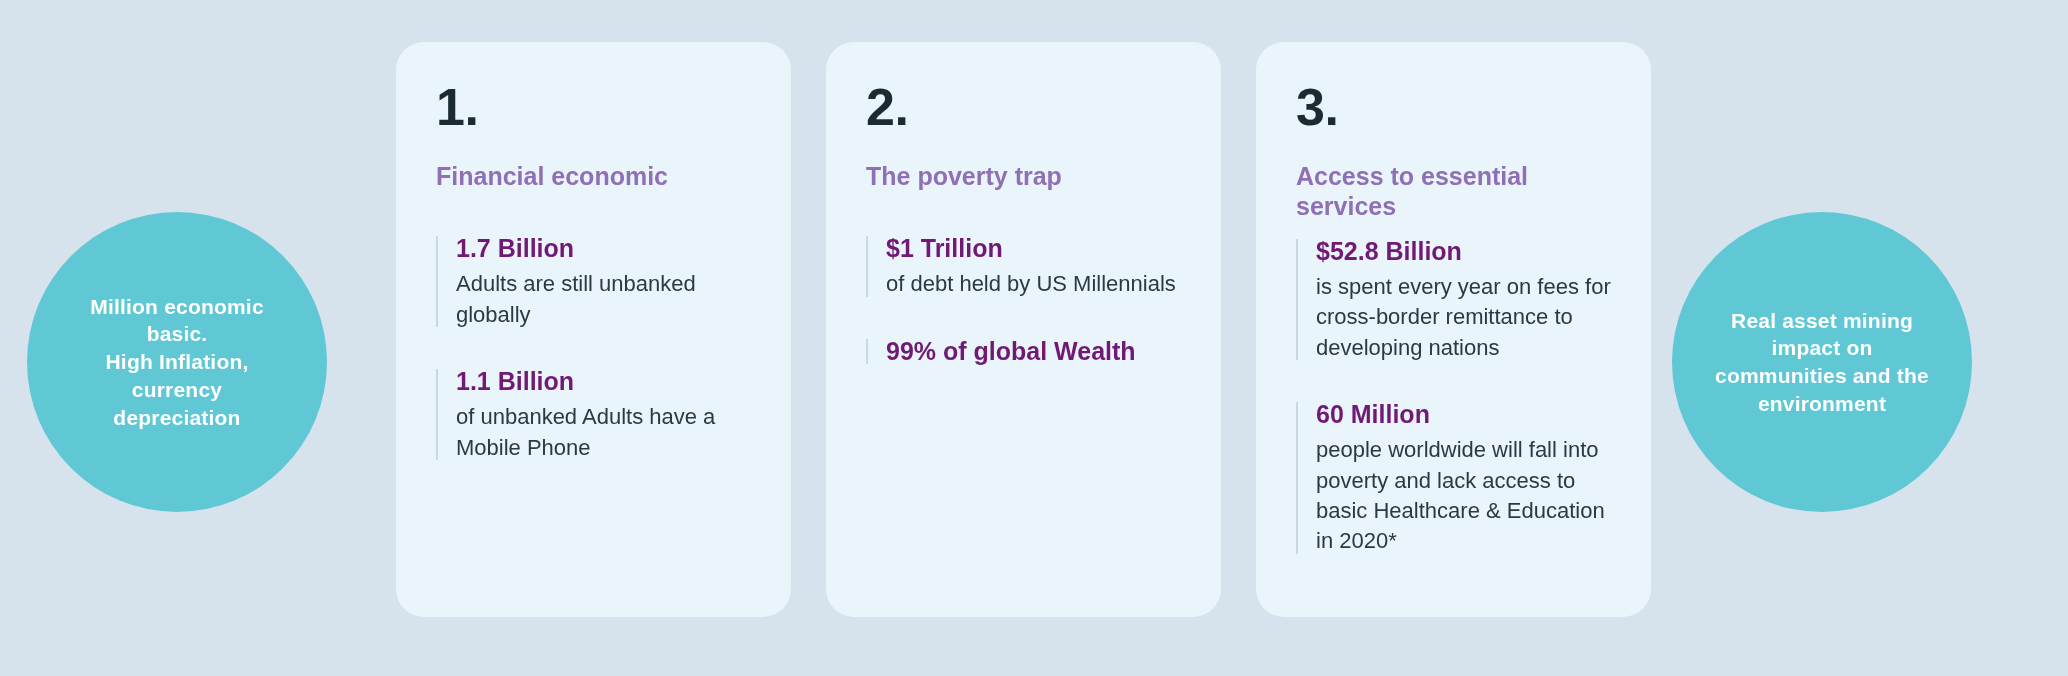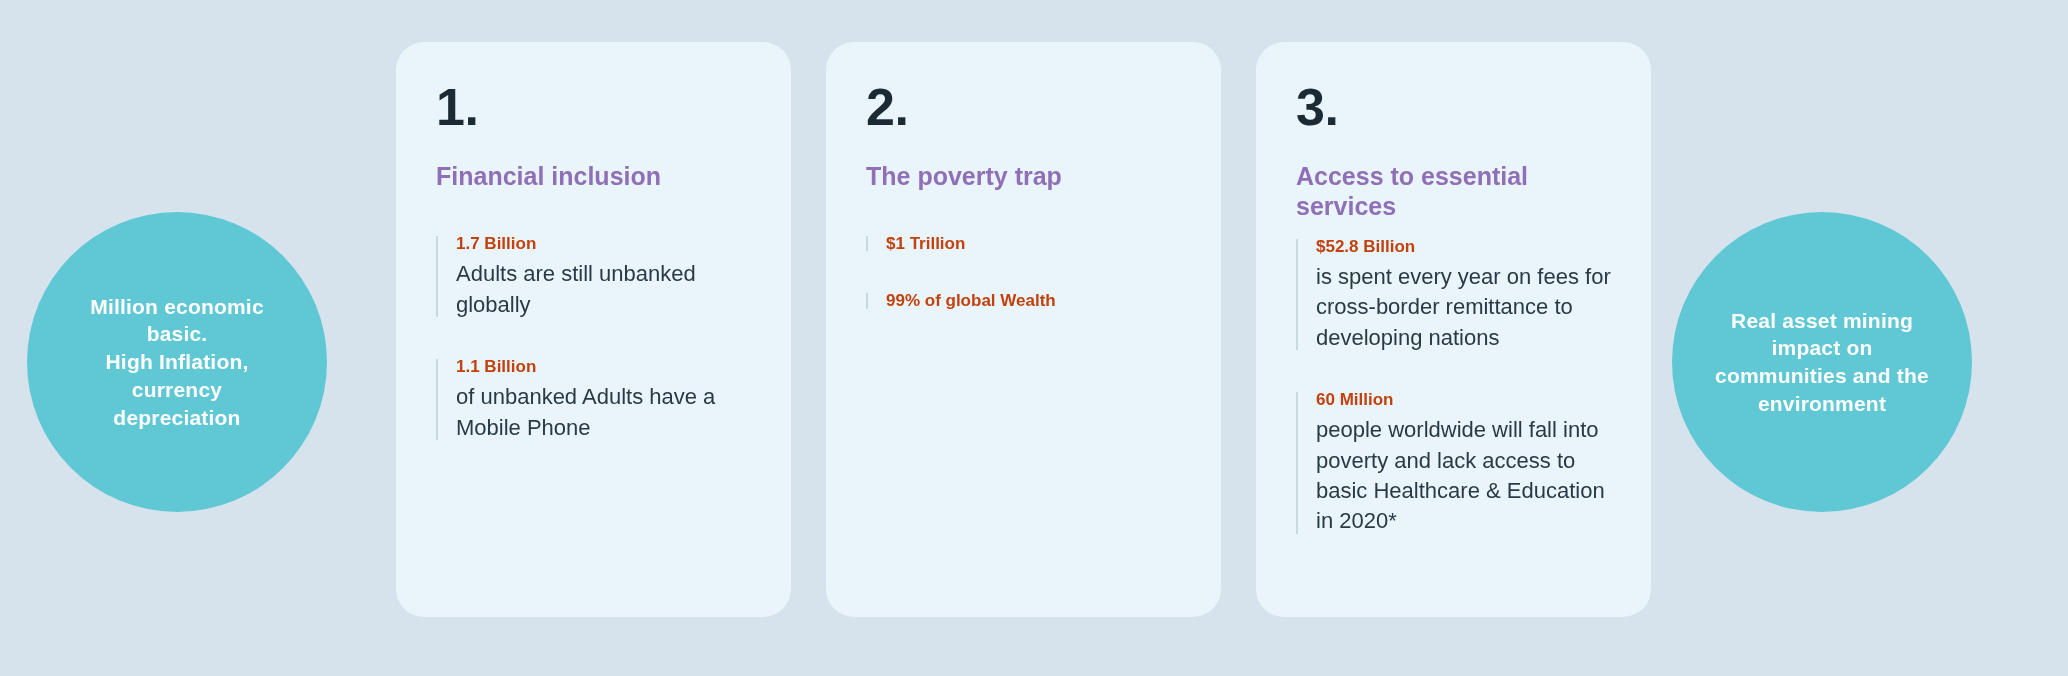--- a/index.html
+++ b/index.html
@@ -99,23 +99,23 @@
   .stat::before {
     content: "";
     position: absolute;
     left: 0;
     top: 3px;
     bottom: 3px;
     width: 2px;
     background: #c8d9e6;
   }
   .stat-head {
-    font-size: 17px;
+    font-size: 25px;
     font-weight: bold;
-    color: #c2410c;
+    color: #701a75;
     line-height: 1.25;
     margin-bottom: 5px;
   }
   .stat-body {
     font-size: 22px;
     color: #2a3a44;
     line-height: 1.38;
     font-weight: normal;
   }
 </style>
@@ -131,36 +131,37 @@
       <span>High Inflation,</span><br>
       <span>currency</span><br>
       <span>depreciation</span>
     </div>
   </div>
 
   <div class="cards">
 
     <div class="card">
       <div class="card-number">1.</div>
-      <div class="card-title">Financial inclusion</div>
+      <div class="card-title">Financial economic</div>
       <div class="stat">
         <div class="stat-head">1.7 Billion</div>
         <div class="stat-body">Adults are still unbanked globally</div>
       </div>
       <div class="stat">
         <div class="stat-head">1.1 Billion</div>
         <div class="stat-body">of unbanked Adults have a Mobile Phone</div>
       </div>
     </div>
 
     <div class="card">
       <div class="card-number">2.</div>
       <div class="card-title">The poverty trap</div>
       <div class="stat">
         <div class="stat-head">$1 Trillion</div>
+        <div class="stat-body">of debt held by US Millennials</div>
       </div>
       <div class="stat">
         <div class="stat-head">99% of global Wealth</div>
       </div>
     </div>
 
     <div class="card">
       <div class="card-number">3.</div>
       <div class="card-title two-line">Access to essential services</div>
       <div class="stat">

